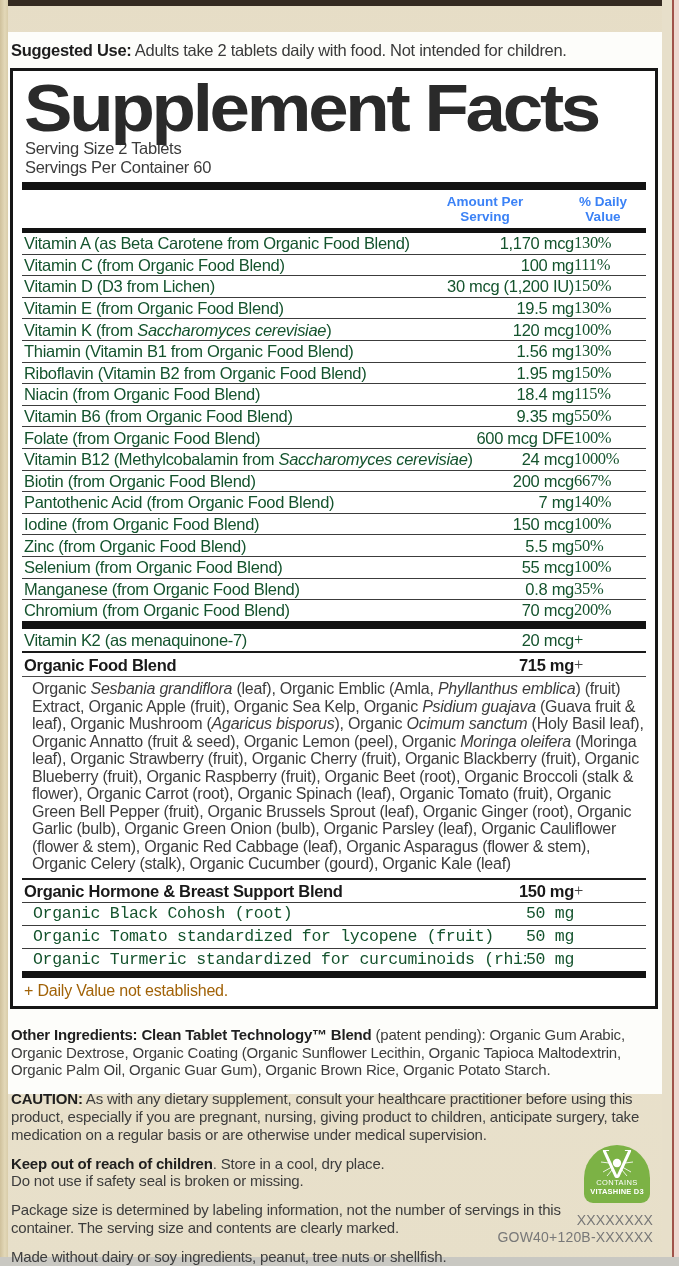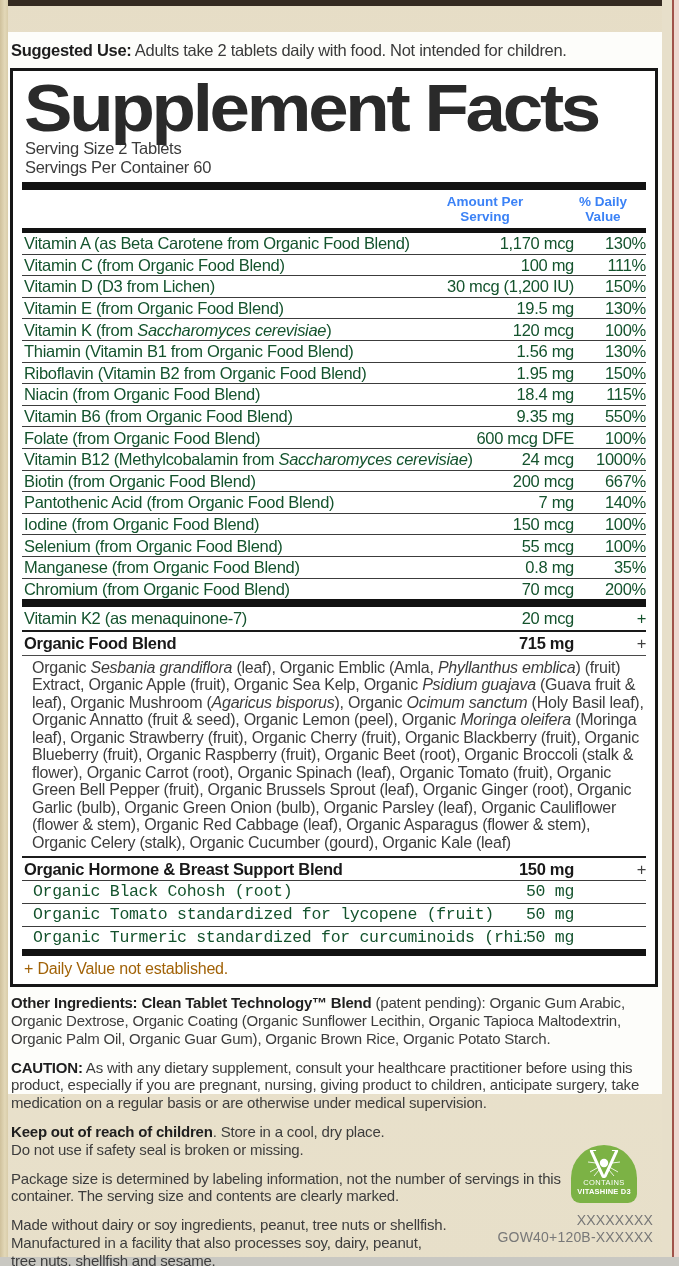--- a/index.html
+++ b/index.html
@@ -47,47 +47,47 @@
   .col-header .h-amount{text-align:center;white-space:pre-line;}
   .col-header .h-dv{text-align:center;white-space:pre-line;}
 
   .t-row{
     display:grid;grid-template-columns:minmax(0,1fr) max-content 72px;
     align-items:center;
     padding:1.3px 0 1.3px 2px;line-height:18px;font-size:16.5px;letter-spacing:-0.3px;color:#14532d;
   }
   .t-name{white-space:nowrap;overflow:hidden;}
   .t-amount{text-align:left;white-space:nowrap;}
-  .t-dv{text-align:right;}
+  .t-dv{font-family:Liberation Serif, serif;}
   .rows-main .t-row + .t-row{border-top:1.4px solid #3c3c3c;}
   .t-row.bold-row{font-weight:bold;color:#191919;}
   .t-row.bold-row .t-dv{font-weight:normal;color:#414141;}
   .t-row.sub-row .t-name{padding-left:9px;}
   .rows-extra .t-row{padding:2.4px 0 2.4px 2px;}
   .rows-extra .t-row + .t-row{border-top:2px solid #191919;}
   .rows-hormone .t-row{padding:2px 0 2px 2px;}
   .rows-hormone .t-row + .t-row{border-top:1.4px solid #3c3c3c;font-family:Liberation Mono, monospace;}
 
   .blend-desc{
     border-top:1.2px solid #4a4a4a;border-bottom:2px solid #1c1c1c;
     padding:3px 0 5px 10px;font-size:16px;line-height:17.5px;letter-spacing:-0.25px;color:#3d3d3d;
   }
   .seg-i{font-style:italic;}
   .seg-b{font-weight:bold;color:#1f1f1f;}
 
   .footnote{font-size:16px;letter-spacing:-0.2px;color:#a16207;padding:4px 0 6px 2px;line-height:18px;}
 
   .foot-para{font-size:15px;line-height:17.8px;letter-spacing:-0.2px;color:#3d3d3d;margin:11px 4px 0 3px;}
-  .foot-para.first{margin-top:7px;}
+  .foot-para.first{margin-top:17px;}
   .pre{white-space:pre-line;}
   .pkg{max-width:556px;}
   .algn{max-width:560px;}
 
   .badge{
-    position:absolute;right:25px;top:1113px;width:66px;height:58px;
+    position:absolute;right:12px;top:1113px;width:66px;height:58px;
     background:#7cb245;border-radius:33px 33px 9px 9px;
     display:flex;flex-direction:column;align-items:center;justify-content:flex-start;
     color:#fff;
   }
   .badge svg{margin-top:5px;}
   .badge .b1{font-size:7.5px;letter-spacing:0.4px;line-height:8px;margin-top:1px;}
   .badge .b2{font-size:7.5px;font-weight:bold;letter-spacing:0.2px;line-height:9px;}
   .codes{
     position:absolute;right:9px;top:1180px;text-align:right;
     font-size:14px;line-height:17px;color:#787878;letter-spacing:0.2px;
@@ -188,20 +188,25 @@
           </div>
           <div class="t-row">
             <span class="t-name"><span>Pantothenic Acid (from Organic Food Blend)</span></span>
             <span class="t-amount">7 mg</span>
             <span class="t-dv">140%</span>
           </div>
           <div class="t-row">
             <span class="t-name"><span>Iodine (from Organic Food Blend)</span></span>
             <span class="t-amount">150 mcg</span>
             <span class="t-dv">100%</span>
+          </div>
+          <div class="t-row">
+            <span class="t-name"><span>Zinc (from Organic Food Blend)</span></span>
+            <span class="t-amount">5.5 mg</span>
+            <span class="t-dv">50%</span>
           </div>
           <div class="t-row">
             <span class="t-name"><span>Selenium (from Organic Food Blend)</span></span>
             <span class="t-amount">55 mcg</span>
             <span class="t-dv">100%</span>
           </div>
           <div class="t-row">
             <span class="t-name"><span>Manganese (from Organic Food Blend)</span></span>
             <span class="t-amount">0.8 mg</span>
             <span class="t-dv">35%</span>

